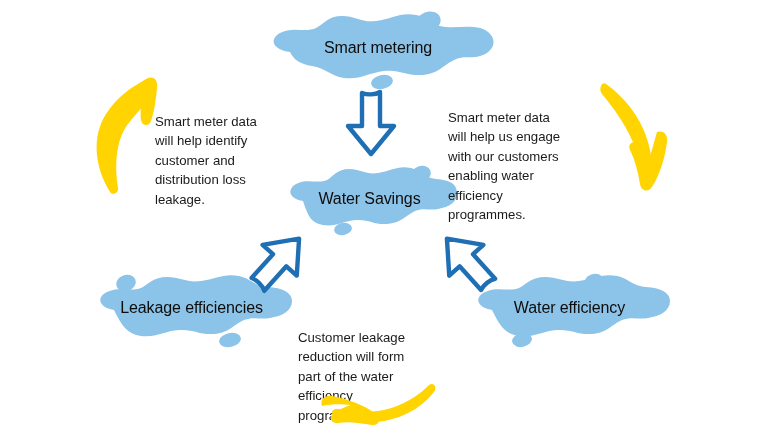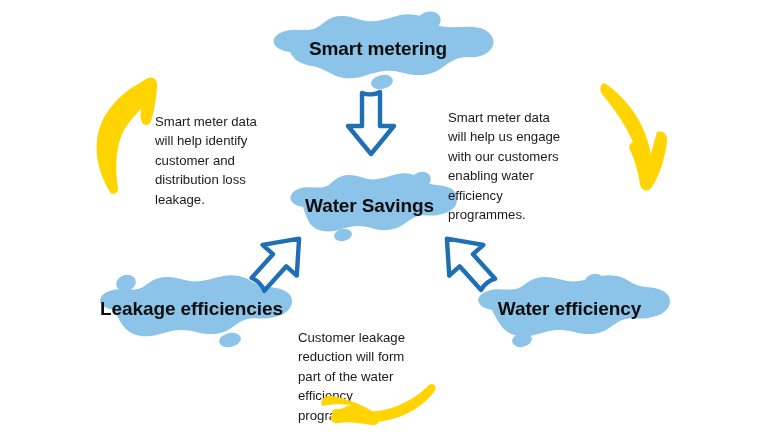--- a/index.html
+++ b/index.html
@@ -26,23 +26,23 @@
   .node svg {
     position: absolute;
     left: 0;
     top: 0;
     width: 100%;
     height: 100%;
   }
   .node-label {
     position: relative;
     z-index: 2;
-    font-weight: bold;
+    font-weight: normal;
     color: #0d0d0d;
-    font-size: 19px;
+    font-size: 16px;
     letter-spacing: -0.1px;
     white-space: nowrap;
     line-height: 1;
   }
   .caption {
     position: absolute;
     text-align: left;
     color: #1a1a1a;
     font-size: 13.2px;
     line-height: 1.47;
@@ -69,21 +69,21 @@
         C104,10 110,17 124,15 C140,13 148,6 164,9 C178,12 180,20 194,21
         C210,22 226,18 236,26 C246,34 242,46 228,50 C218,53 212,49 202,54
         C190,60 186,68 170,69 C154,70 148,63 132,65 C116,67 108,74 92,72
         C78,70 74,62 60,60 C48,58 42,54 38,46 Z"></path>
       <ellipse fill="#8cc3e8" cx="176" cy="16" rx="13" ry="10" transform="rotate(-22 176 16)"></ellipse>
       <ellipse fill="#8cc3e8" cx="130" cy="76" rx="11" ry="7" transform="rotate(-12 130 76)"></ellipse>
     </svg>
     <span class="node-label">Smart metering</span>
   </div>
 
-  <div class="node" style="left:277px; top:167px; width:185px; height:76px;">
+  <div class="node" style="left:277px; top:161px; width:185px; height:76px;">
     <svg viewBox="0 0 185 76" preserveAspectRatio="none">
       <path fill="#8cc3e8" d="M26,40 C13,38 9,29 19,23 C29,17 41,23 50,19 C57,15 60,8 72,8
         C84,8 89,14 101,12 C114,10 121,4 134,7 C145,10 147,17 159,18
         C172,19 179,22 180,31 C181,41 172,46 161,48 C152,50 147,46 138,50
         C128,55 124,62 110,63 C97,64 92,58 79,59 C66,60 59,66 46,64
         C34,62 31,55 26,40 Z"></path>
       <ellipse fill="#8cc3e8" cx="144" cy="13" rx="10" ry="8" transform="rotate(-20 144 13)"></ellipse>
       <ellipse fill="#8cc3e8" cx="66" cy="68" rx="9" ry="6" transform="rotate(-10 66 68)"></ellipse>
     </svg>
     <span class="node-label">Water Savings</span>

